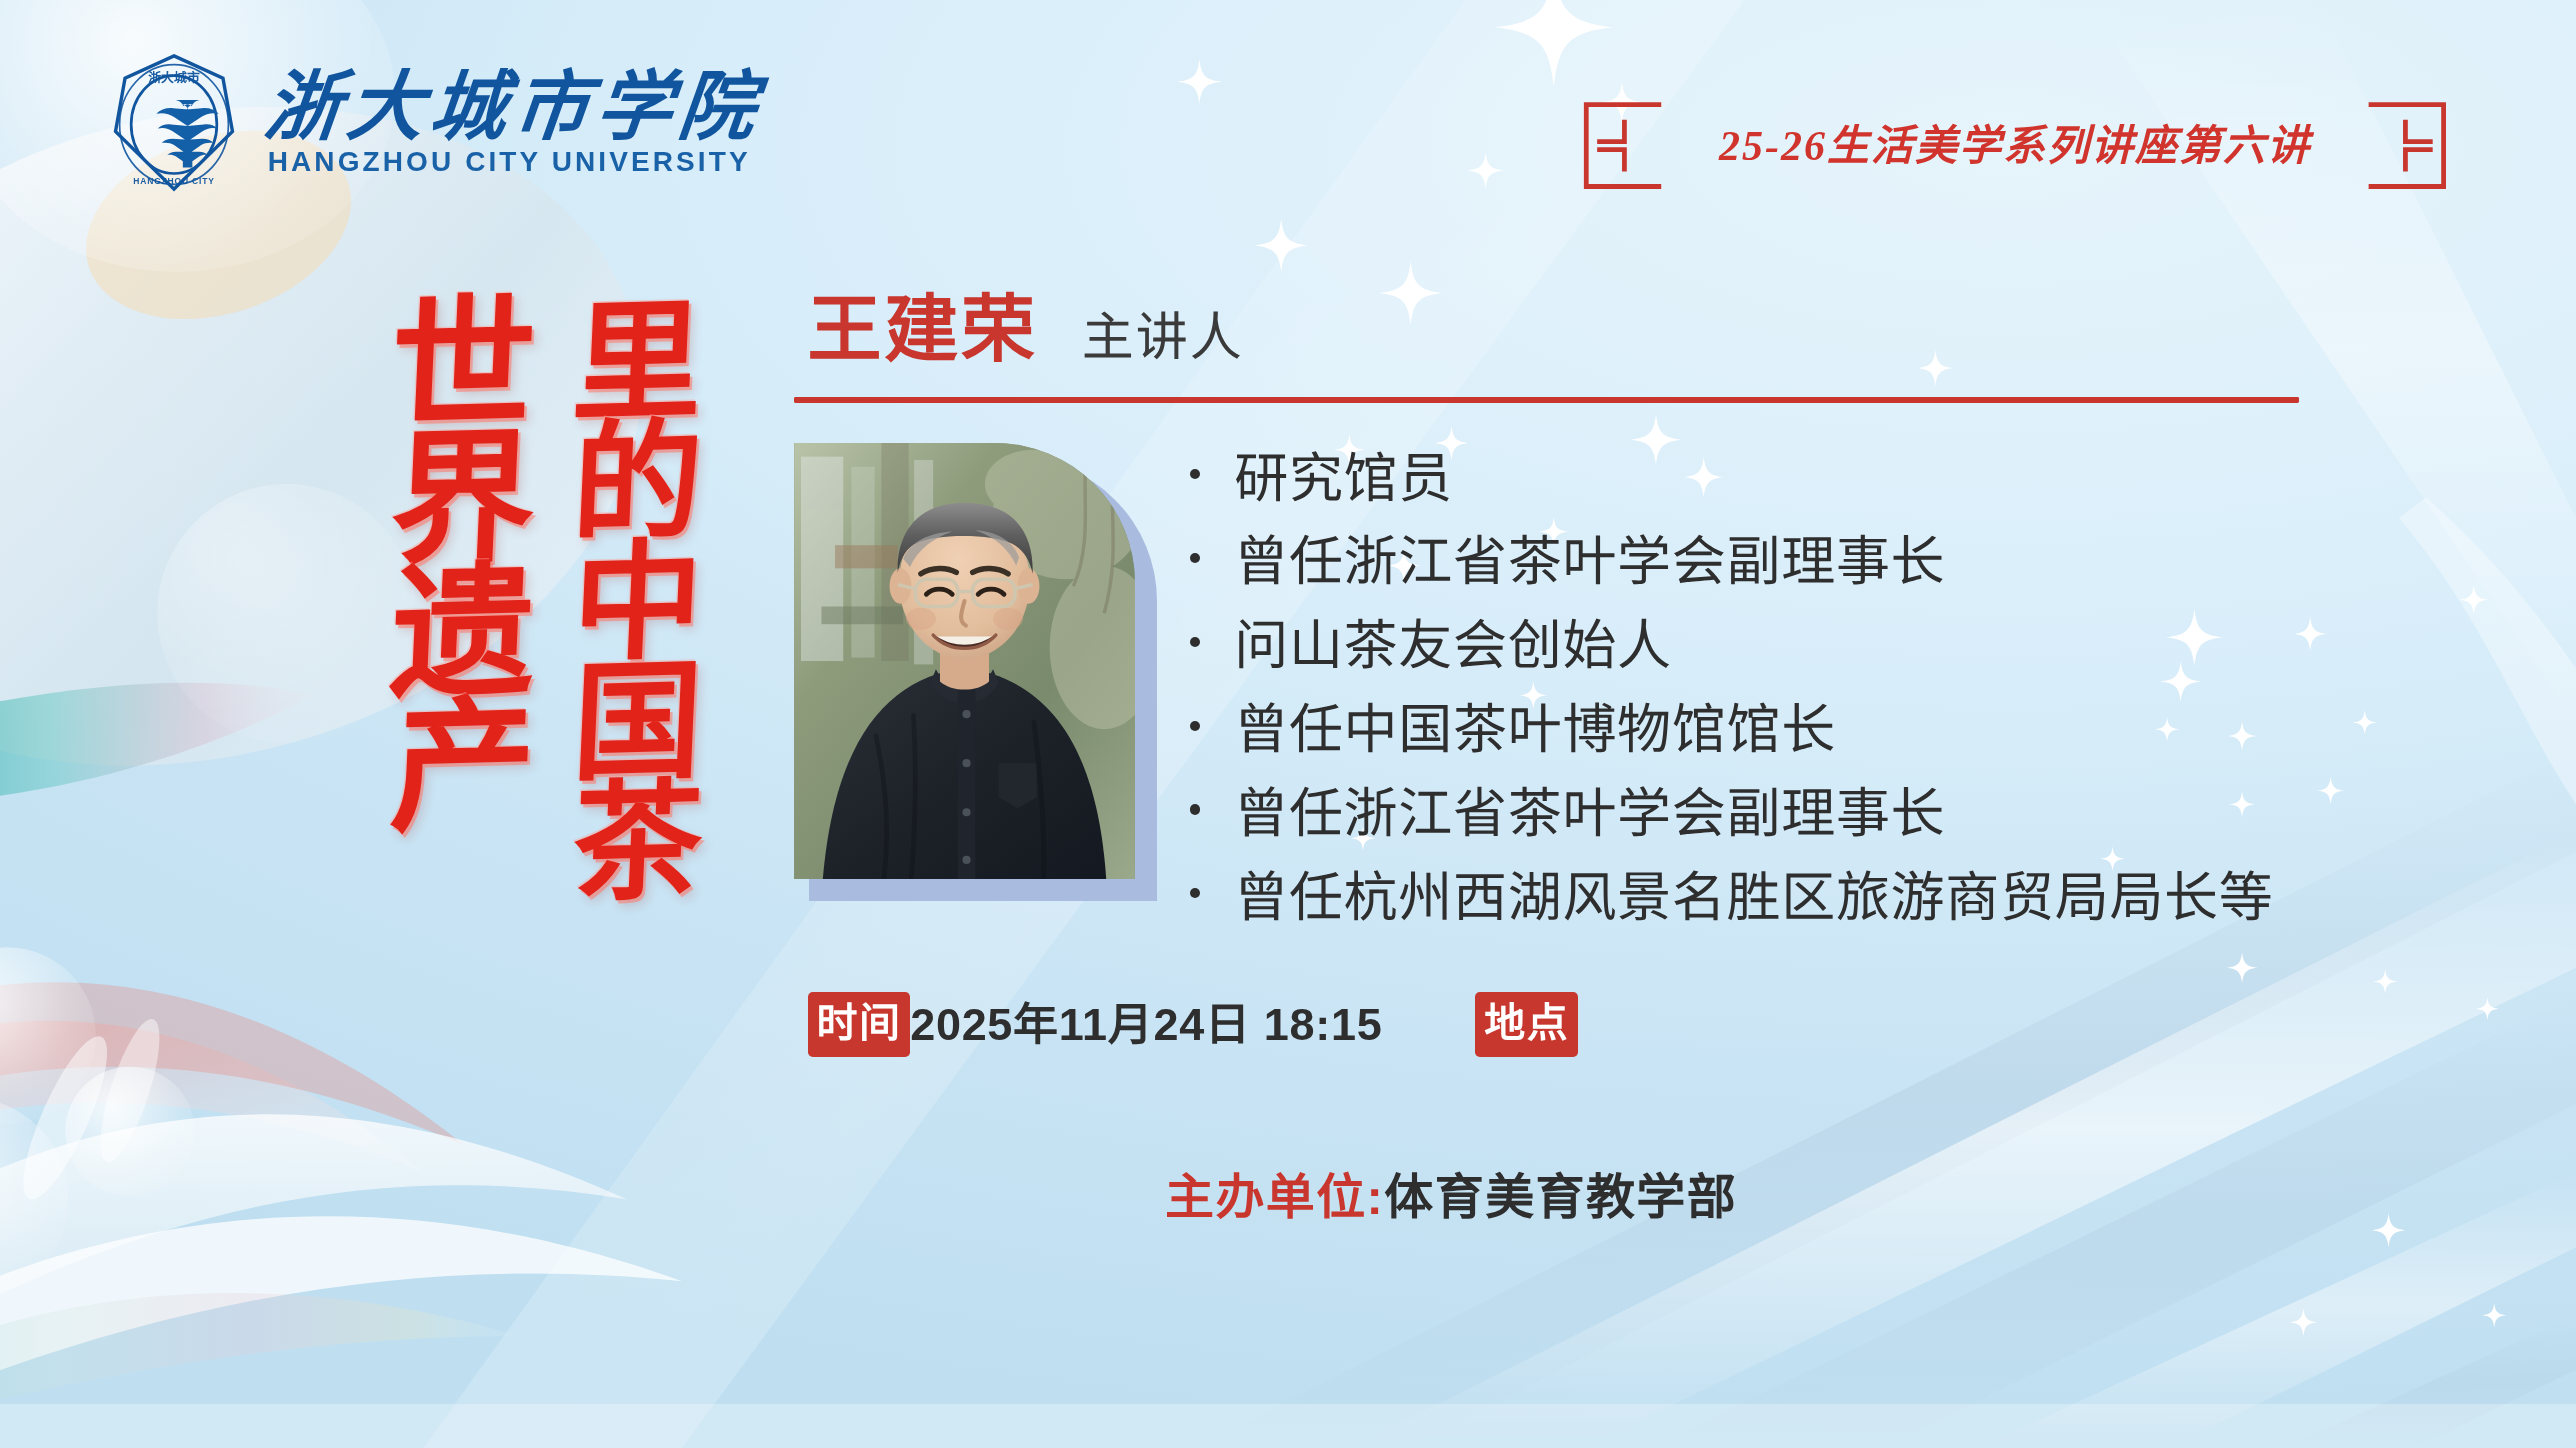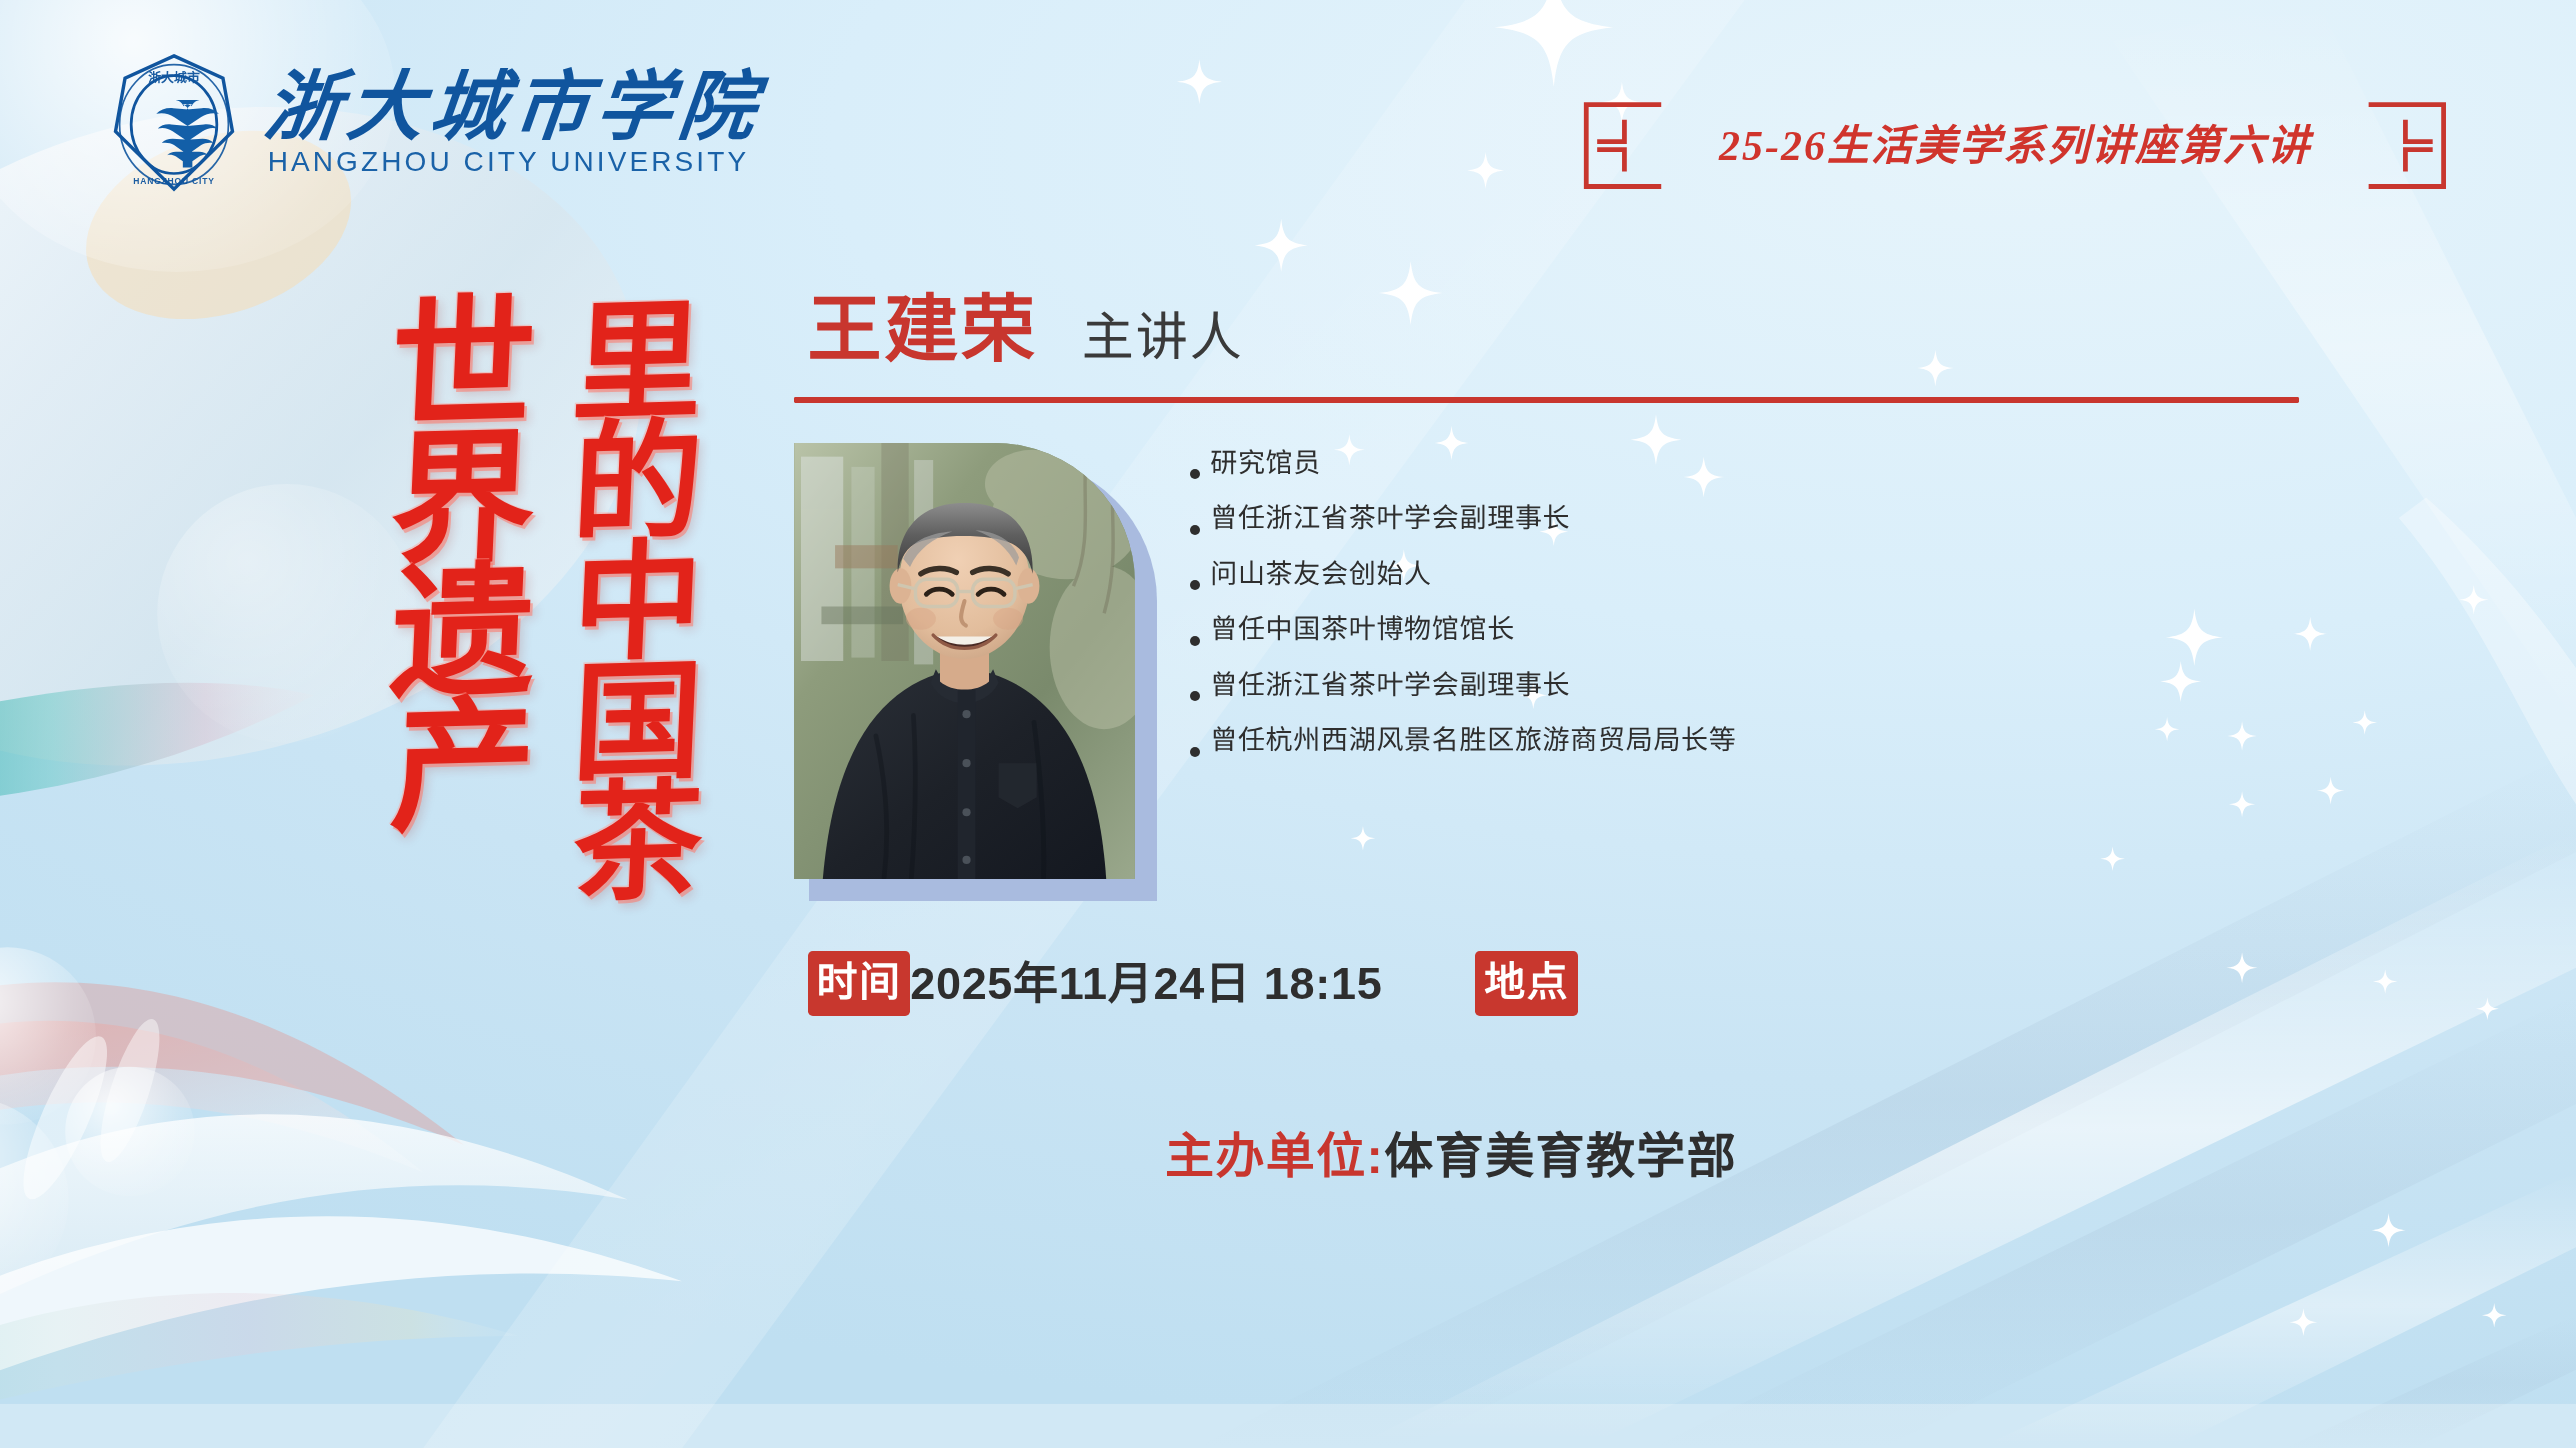--- a/index.html
+++ b/index.html
@@ -40,21 +40,21 @@
     font-size:76px;
     font-weight:700;
     font-style:italic;
     letter-spacing:6.8px;
     color:#10559E;
     line-height:1;
     transform:skewX(-6deg);
   }
   .logo-en{
     font-size:28px;
-    font-weight:400;
+    font-weight:700;
     letter-spacing:3.1px;
     color:#1A62A8;
     line-height:1;
     padding-left:2.7px;
   }
 
   
   .series{
     position:absolute;
     left:1559px; top:102px;
@@ -173,22 +173,22 @@
     background:#8a9a7e;
   }
   .portrait svg{display:block;width:100%;height:100%;}
 
   .bullets{
     list-style:none;
     margin:0;padding:5.5px 0 0 0;
     flex:1 1 auto;
   }
   .bullets li{
-    display:flex;align-items:flex-start;gap:10px;
-    font-size:27px;
+    display:flex;align-items:flex-start;gap:34px;
+    font-size:54px;
     line-height:1.09;
     color:#2E2E2E;
     letter-spacing:0.7px;
     margin-bottom:25px;
     white-space:nowrap;
   }
   .bullets li:last-child{margin-bottom:0;}
   .dot{
     flex:0 0 auto;
     width:10.2px;height:10.2px;border-radius:50%;

